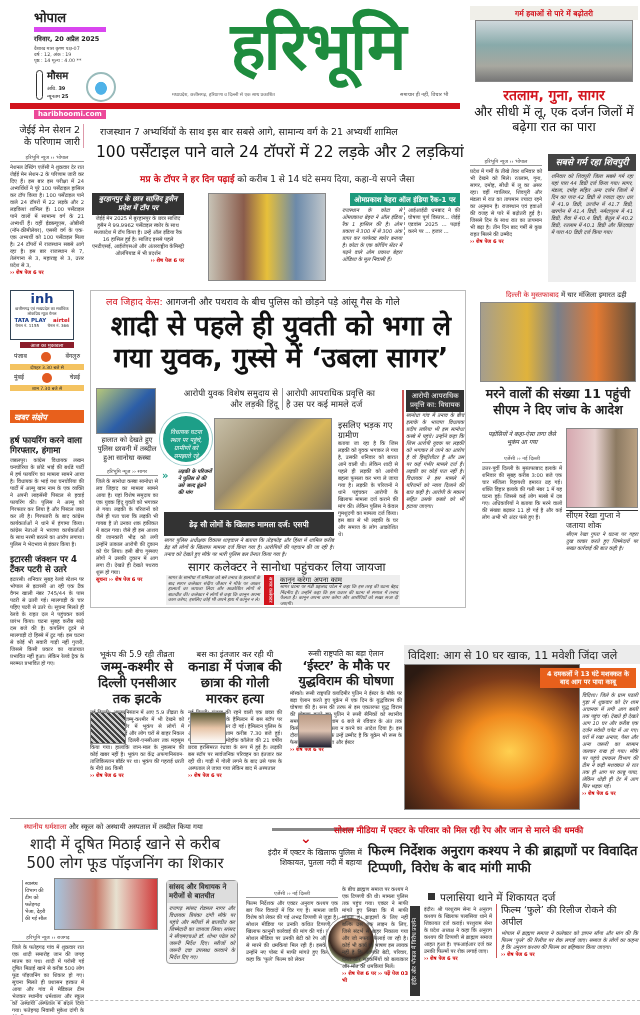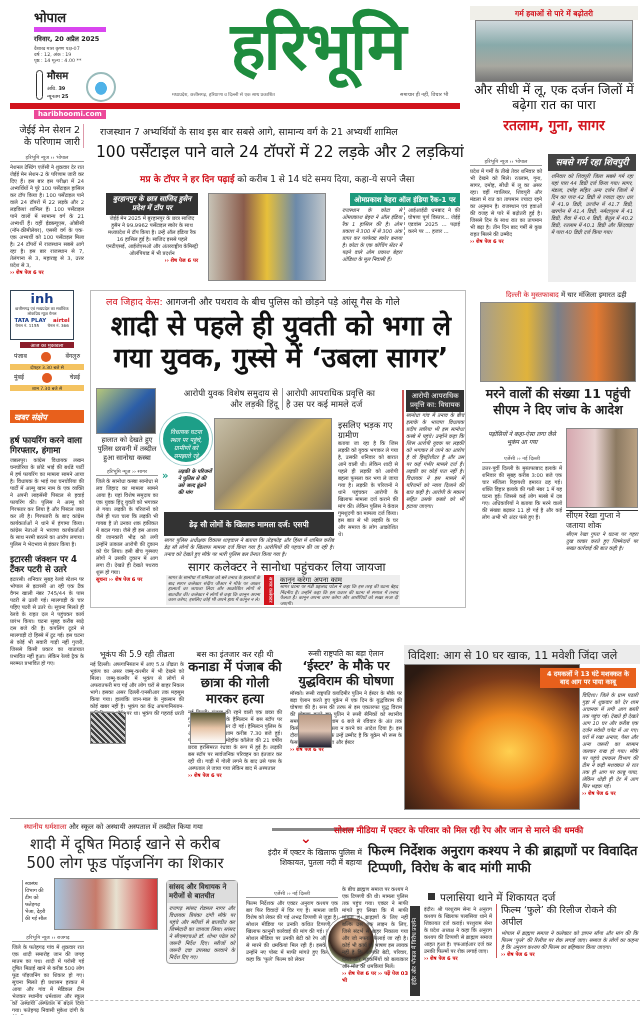--- a/index.html
+++ b/index.html
@@ -35,22 +35,22 @@
   <div class="abs" style="left:165px;top:5px;width:305px;font-size:66px;line-height:84px;font-weight:bold;color:#1e8c3e;letter-spacing:-2px;text-align:center">हरिभूमि</div>
   <div class="abs" style="left:172px;top:91px;font-size:4.6px;color:#555">मध्यप्रदेश, छत्तीसगढ़, हरियाणा व दिल्ली से एक साथ प्रकाशित</div>
   <div class="abs" style="left:400px;top:91px;font-size:5px;color:#444">समाचार ही नहीं, विचार भी</div>
   <div class="abs" style="left:10px;top:103px;width:450px;height:6px;background:#d2141d"></div>
   <div class="abs" style="left:34px;top:110px;padding:0 4px;font-size:7px;font-weight:bold;color:#fff;background:#ec4899;line-height:9px">haribhoomi.com</div>
 </div>
 
 <div class="abs" style="left:470px;top:6px;width:168px;height:282px">
   <div style="font-size:7.5px;font-weight:bold;color:#d2141d;text-align:center;background:#f0efe9;padding:2px 0">गर्म हवाओं से पारे में बढ़ोतरी</div>
   <div class="photo" style="width:158px;height:62px;margin:0 auto;background:linear-gradient(180deg,#cfd8dc,#8aa 40%,#a8a8a0 75%,#777)"></div>
+  <div style="font-size:14px;font-weight:bold;color:#d2141d;text-align:center;margin-top:3px">रतलाम, गुना, सागर</div>
   <div style="font-size:12.5px;line-height:15px;color:#111;text-align:center">और सीधी में लू, एक दर्जन जिलों में बढ़ेगा रात का पारा</div>
-  <div style="font-size:14px;font-weight:bold;color:#d2141d;text-align:center;margin-top:3px">रतलाम, गुना, सागर</div>
   <div class="abs" style="left:0;top:152px;width:72px">
     <div class="byline">हरिभूमि न्यूज ›› भोपाल</div>
     <div class="body-text">प्रदेश में गर्मी के तीखे तेवर शनिवार को भी देखने को मिले। रतलाम, गुना, सागर, दमोह, सीधी में लू का असर रहा। वहीं ग्वालियर, शिवपुरी और मंडला में रात का तापमान ज्यादा रहने का अनुमान है। राजस्थान एवं हवाओं की वजह से पारे में बढ़ोतरी हुई है। जिससे दिन के साथ रात का तापमान भी बढ़ा है। तीन दिन बाद गर्मी से कुछ राहत मिलने की उम्मीद</div>
     <div class="body-text cont">›› शेष पेज 6 पर</div>
   </div>
   <div class="abs" style="left:78px;top:148px;width:88px;background:#eee;height:128px">
     <div style="background:#444;color:#fff;font-size:9px;font-weight:bold;font-style:italic;text-align:center;padding:3px 6px;line-height:11px">सबसे गर्म रहा शिवपुरी</div>
     <div class="body-text" style="padding:2px 3px;font-style:italic">शनिवार को शिवपुरी जिला सबसे गर्म रहा यहां पारा 44 डिग्री दर्ज किया गया। सागर, मंडला, दमोह सहित अन्य दर्जन जिलों में दिन का पारा 42 डिग्री से ज्यादा रहा। धार में 41.9 डिग्री, उज्जैन में 41.7 डिग्री, खरगोन में 41.4 डिग्री, नर्मदापुरम में 41 डिग्री, रीवा में 40.4 डिग्री, बैतूल में 40.2 डिग्री, रतलाम में 40.1 डिग्री और छिंदवाड़ा में पारा 40 डिग्री दर्ज किया गया।</div>
   </div>
 </div>
@@ -59,21 +59,21 @@
   <div style="font-size:9.5px;line-height:12px;text-align:right;color:#222;border-right:1px solid #d9a;padding-right:3px">जेईई मेन सेशन 2 के परिणाम जारी</div>
   <div class="byline" style="margin-top:6px">हरिभूमि न्यूज ›› भोपाल</div>
   <div class="body-text">नेशनल टेस्टिंग एजेंसी ने शुक्रवार देर रात जेईई मेन सेशन-2 के परिणाम जारी कर दिए हैं। इस बार इस परीक्षा में 24 अभ्यर्थियों ने पूरे 100 पर्सेंटाइल हासिल कर टॉप किया है। 100 पर्सेंटाइल पाने वाले 24 टॉपरों में 22 लड़के और 2 लड़कियां शामिल हैं। 100 पर्सेंटाइल पाने वालों में सामान्य वर्ग के 21 अभ्यर्थी हैं। वहीं ईडब्ल्यूएस, ओबीसी (नॉन-क्रीमीलेयर), एससी वर्ग के एक-एक अभ्यर्थी को 100 पर्सेंटाइल मिला है। 24 टॉपरों में राजस्थान सबसे आगे रहा है। इस बार राजस्थान से 7, तेलंगाना से 3, महाराष्ट्र से 3, उत्तर प्रदेश से 3,</div>
   <div class="body-text cont">›› शेष पेज 6 पर</div>
 </div>
 <div class="abs" style="left:100px;top:125px;width:360px;font-size:9.5px;color:#222;white-space:nowrap">राजस्थान 7 अभ्यर्थियों के साथ इस बार सबसे आगे, सामान्य वर्ग के 21 अभ्यर्थी शामिल</div>
 <div class="abs" style="left:96px;top:140px;width:380px;font-size:15.5px;color:#111;white-space:nowrap;font-weight:500">100 पर्सेंटाइल पाने वाले 24 टॉपरों में 22 लड़के और 2 लड़कियां</div>
 <div class="abs" style="left:140px;top:172px;font-size:9px;white-space:nowrap">
   <span class="red" style="font-weight:bold">मप्र के टॉपर ने हर दिन पढ़ाई</span><span> को करीब 1 से 14 घंटे समय दिया, कहा-ये सपने जैसा</span>
 </div>
-<div class="abs" style="left:106px;top:193px;width:92px">
+<div class="abs" style="left:92px;top:193px;width:92px">
   <div style="background:#333;color:#fff;font-size:7px;font-weight:bold;font-style:italic;text-align:center;padding:2px;line-height:9px">बुरहानपुर के छात्र साजिद हुसैन प्रदेश में टॉप पर</div>
   <div class="body-text" style="text-align:center">जेईई मेन 2025 में बुरहानपुर के छात्र साजिद हुसैन ने 99.9962 पर्सेंटाइल स्कोर के साथ मध्यप्रदेश में टॉप किया है। उन्हें ऑल इंडिया रैंक 16 हासिल हुई है। साजिद इससे पहले एनटीएसई, आईजेएसओ और अंतरराष्ट्रीय केमिस्ट्री ओलंपियाड में भी प्रदर्शन</div>
   <div class="body-text cont" style="text-align:right">›› शेष पेज 6 पर</div>
 </div>
 <div class="abs photo" style="left:208px;top:193px;width:118px;height:88px;background:linear-gradient(90deg,#c7c2b5,#8a5c4c 30%,#e7c03a 50%,#6c8aaa 75%,#c0c7cc)"></div>
 <div class="abs" style="left:340px;top:193px;width:120px">
   <div style="background:#1c9a7c;color:#fff;font-size:7px;font-weight:bold;text-align:center;padding:2px;margin-left:10px">ओमप्रकाश बेहरा ऑल इंडिया रैंक-1 पर</div>
   <div class="abs body-text" style="left:2px;top:14px;width:60px;font-style:italic">राजस्थान के कोटा से ओमप्रकाश बेहरा ने ऑल इंडिया रैंक 1 हासिल की है। ओम प्रकाश ने 300 में से 300 अंक प्राप्त कर परफेक्ट स्कोर बनाया है। कोटा के एक कोचिंग सेंटर में पढ़ने वाले ओम प्रकाश बेहरा ओडिशा के मूल निवासी हैं।</div>
   <div class="abs" style="left:64px;top:14px;width:56px;border-left:1px dashed #999;padding-left:3px">
     <div class="body-text">आईआईटी धनबाद ने की घोषणा पूर्ण विस्तार... जेईई एडवांस 2025 ... पढ़ाई करने पर ... हजार ...</div>
@@ -164,20 +164,21 @@
   <div class="body-text">उत्तर-पूर्वी दिल्ली के मुस्तफाबाद इलाके में शनिवार की सुबह करीब 3:00 बजे एक चार मंजिला रिहायशी इमारत ढह गई। शक्ति विहार इलाके की गली नंबर 1 में यह घटना हुई। जिससे कई लोग मलबे में दब गए। अधिकारियों ने बताया कि मरने वालों की संख्या बढ़कर 11 हो गई है और कई लोग अभी भी अंदर फंसे हुए हैं।</div>
 </div>
 <div class="abs photo" style="left:566px;top:428px;width:72px;height:80px;background:linear-gradient(90deg,#d6a8b0,#e7d2d0 40%,#8c7a62 70%,#b9a082)"></div>
 <div class="abs" style="left:566px;top:510px;width:72px;border-top:1px solid #333">
   <div style="font-size:8px;line-height:10px">सीएम रेखा गुप्ता ने जताया शोक</div>
   <div class="body-text" style="font-style:italic">सीएम रेखा गुप्ता ने घटना पर गहरा दुख व्यक्त करते हुए जिम्मेदारों पर सख्त कार्रवाई की बात कही है।</div>
 </div>
 
 <div class="abs" style="left:90px;top:648px;width:94px">
   <div style="font-size:8px;text-align:center">भूकंप की 5.9 रही तीव्रता</div>
+  <div style="font-size:13px;line-height:16px;font-weight:bold;text-align:center">जम्मू-कश्मीर से दिल्ली एनसीआर तक झटके</div>
   <div class="body-text" style="margin-top:2px">नई दिल्ली। अफगानिस्तान में आए 5.9 तीव्रता के भूकंप का असर जम्मू-कश्मीर में भी देखने को मिला। जम्मू-कश्मीर में भूकंप से लोगों में अफरातफरी मच गई और लोग घरों से बाहर निकल भागे। इसका असर दिल्ली-एनसीआर तक महसूस किया गया। हालांकि जान-माल के नुकसान की कोई खबर नहीं है। भूकंप का केंद्र अफगानिस्तान-ताजिकिस्तान बॉर्डर पर था। भूकंप की गहराई धरती के नीचे 86 किमी</div>
   <div class="body-text cont">›› शेष पेज 6 पर</div>
 </div>
 <div class="abs photo" style="left:90px;top:712px;width:36px;height:32px;background:repeating-linear-gradient(45deg,#444 0 2px,#ccc 2px 4px)"></div>
 <div class="abs" style="left:188px;top:648px;width:94px">
   <div style="font-size:8px;text-align:center">बस का इंतजार कर रही थी</div>
   <div style="font-size:13px;line-height:16px;font-weight:bold;text-align:center">कनाडा में पंजाब की छात्रा की गोली मारकर हत्या</div>
   <div class="body-text" style="margin-top:2px">नई दिल्ली। पंजाब की रहने वाली एक छात्रा की गुरुवार को कनाडा के हैमिल्टन में बस स्टॉप पर गोली मारकर हत्या कर दी गई। हैमिल्टन पुलिस के अनुसार गोलीबारी शाम करीब 7.30 बजे हुई। पीड़िता की पहचान मोहॉक कॉलेज की 21 वर्षीय छात्रा हरसिमरत रंधावा के रूप में हुई है। लड़की बस स्टॉप पर सार्वजनिक परिवहन का इंतजार कर रही थी। गाड़ी में गोली लगने के बाद उसे पास के अस्पताल ले जाया गया लेकिन बाद में अस्पताल</div>
   <div class="body-text cont">›› शेष पेज 6 पर</div>
 </div>

